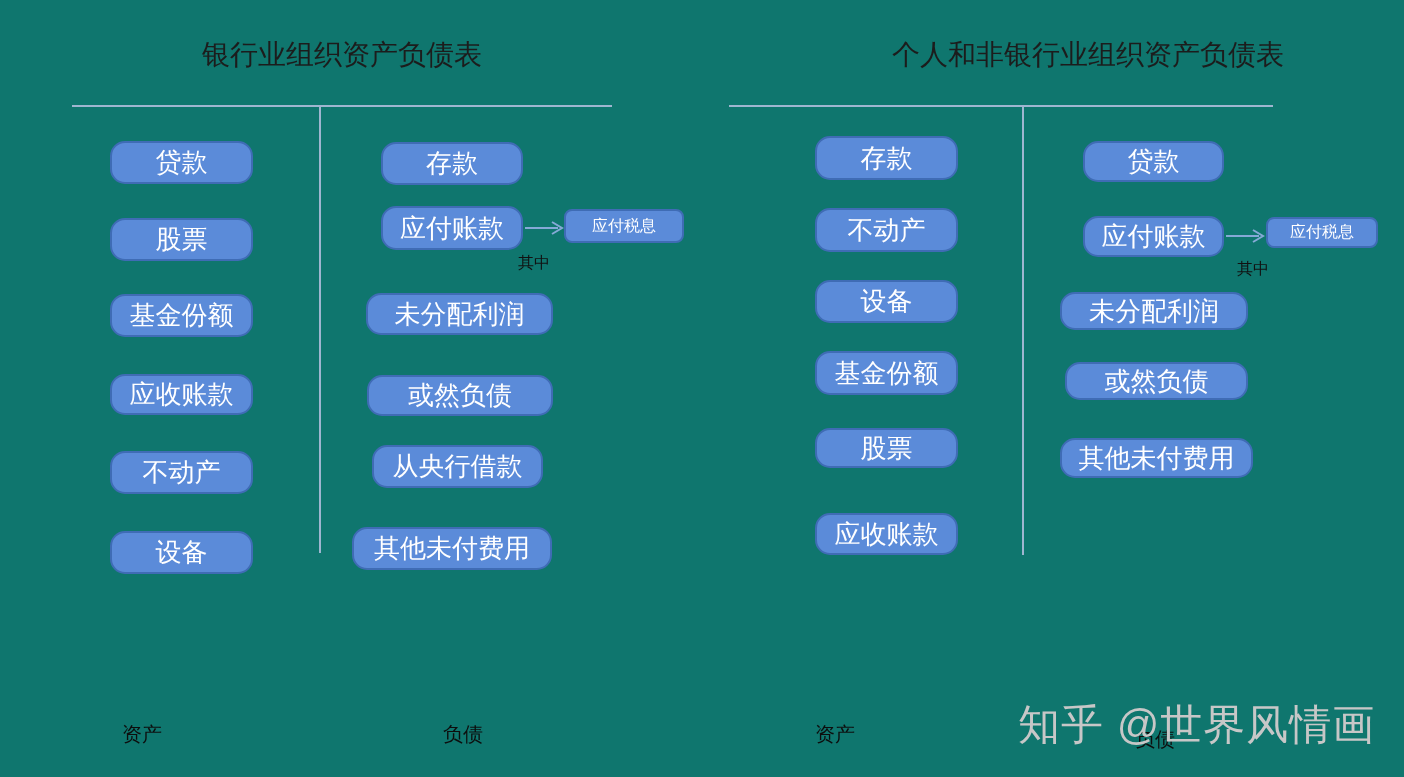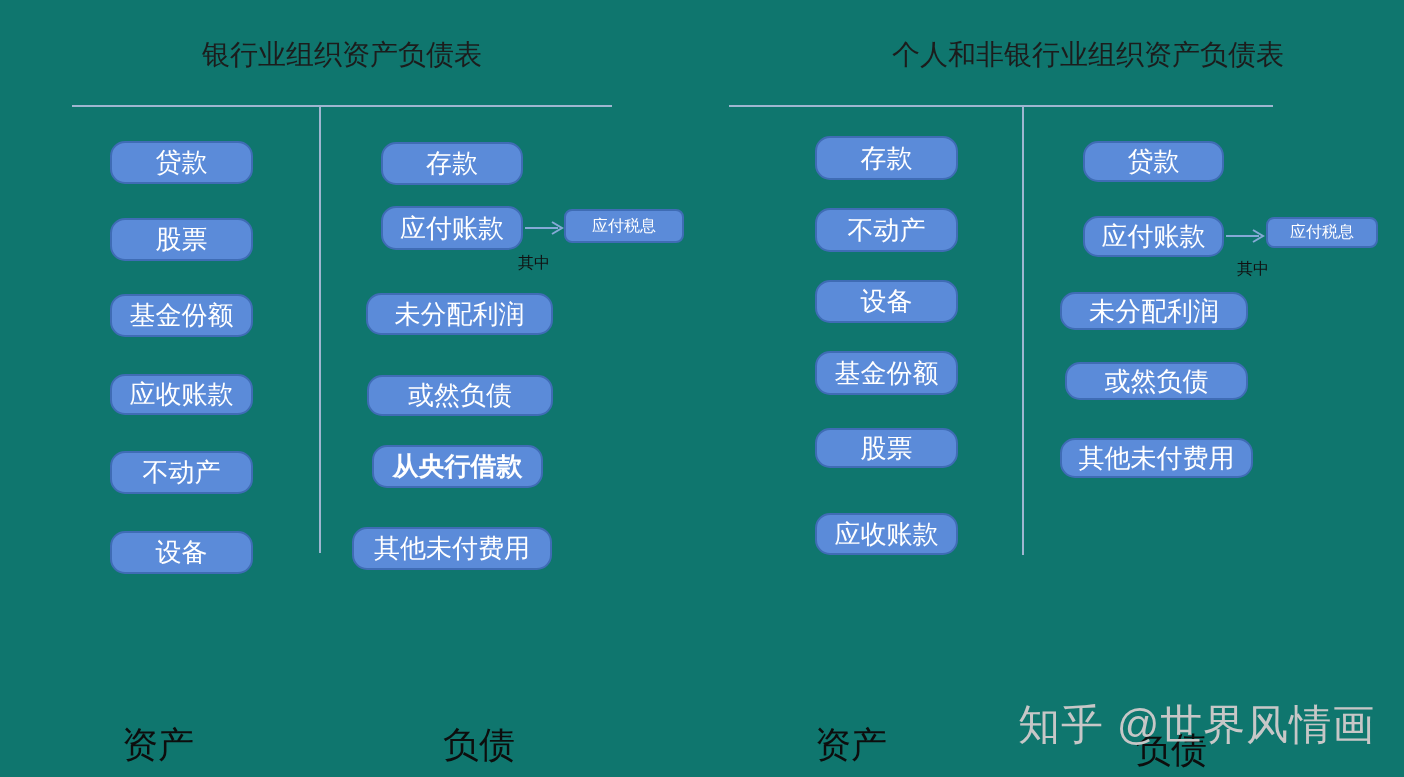--- a/index.html
+++ b/index.html
@@ -52,21 +52,21 @@
   }
   .note {
     position: absolute;
     color: #111111;
     font-size: 16px;
     white-space: nowrap;
   }
   .footer-label {
     position: absolute;
     color: #0d0d0d;
-    font-size: 36px;
+    font-size: 20px;
     white-space: nowrap;
   }
   .watermark {
     position: absolute;
     color: #c7c7c7;
     font-size: 42px;
     white-space: nowrap;
     letter-spacing: 1px;
   }
   svg.arrow { position: absolute; overflow: visible; }
@@ -97,21 +97,21 @@
   <div class="box" style="left:381px; top:206px; width:142px; height:44px;">应付账款</div>
 
   <svg class="arrow" style="left:525px; top:218px;" width="40" height="20">
     <path d="M0,10 H33 M27,4 L37,10 L27,16"></path>
   </svg>
   <div class="box small" style="left:564px; top:209px; width:120px; height:34px;">应付税息</div>
   <div class="note" style="left:518px; top:253px;">其中</div>
 
   <div class="box" style="left:366px; top:293px; width:187px; height:42px;">未分配利润</div>
   <div class="box" style="left:367px; top:375px; width:186px; height:41px;">或然负债</div>
-  <div class="box" style="left:372px; top:445px; width:171px; height:43px;font-weight:bold;">从央行借款</div>
+  <div class="box" style="left:372px; top:445px; width:171px; height:43px;">从央行借款</div>
   <div class="box" style="left:352px; top:527px; width:200px; height:43px;">其他未付费用</div>
 
   <div class="footer-label" style="left:122px; top:721px;">资产</div>
   <div class="footer-label" style="left:443px; top:721px;">负债</div>
 
   <div class="title" style="left:740px; top:36px; width:544px;text-align:right;">个人和非银行业组织资产负债表</div>
 
   <div class="hline" style="left:729px; top:105px; width:544px;"></div>
   <div class="vline" style="left:1022px; top:105px; height:450px;"></div>
 

